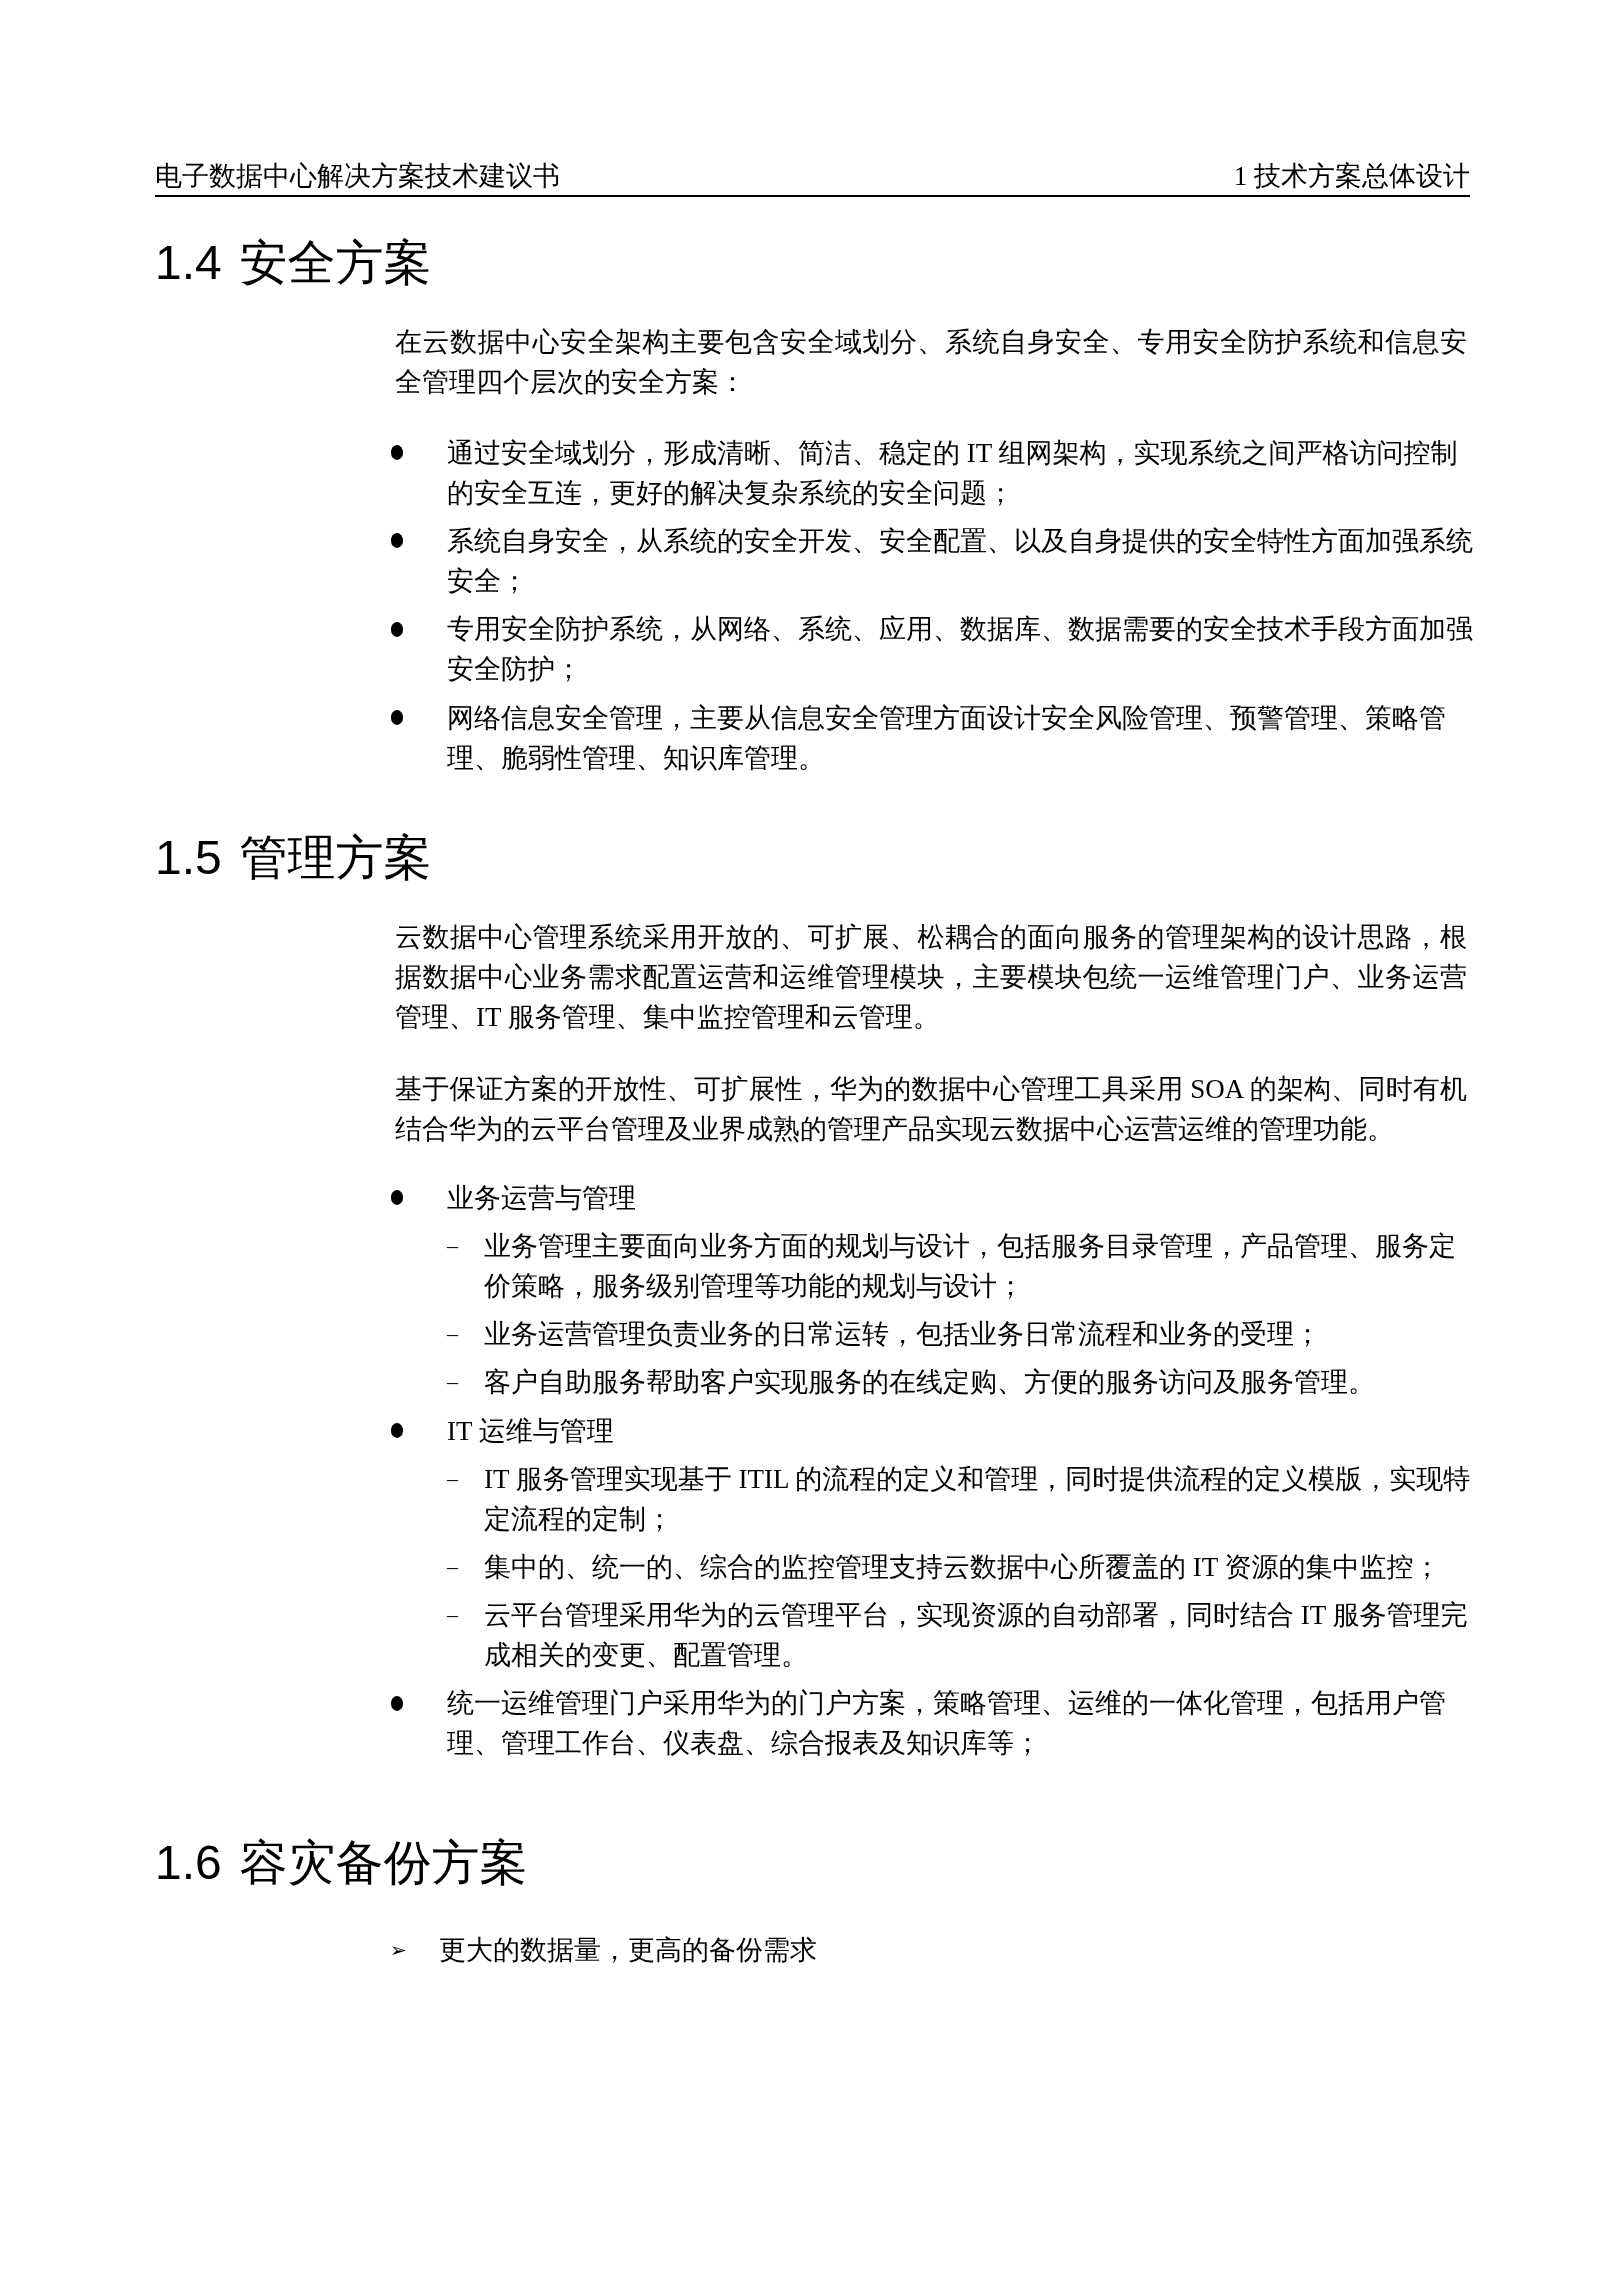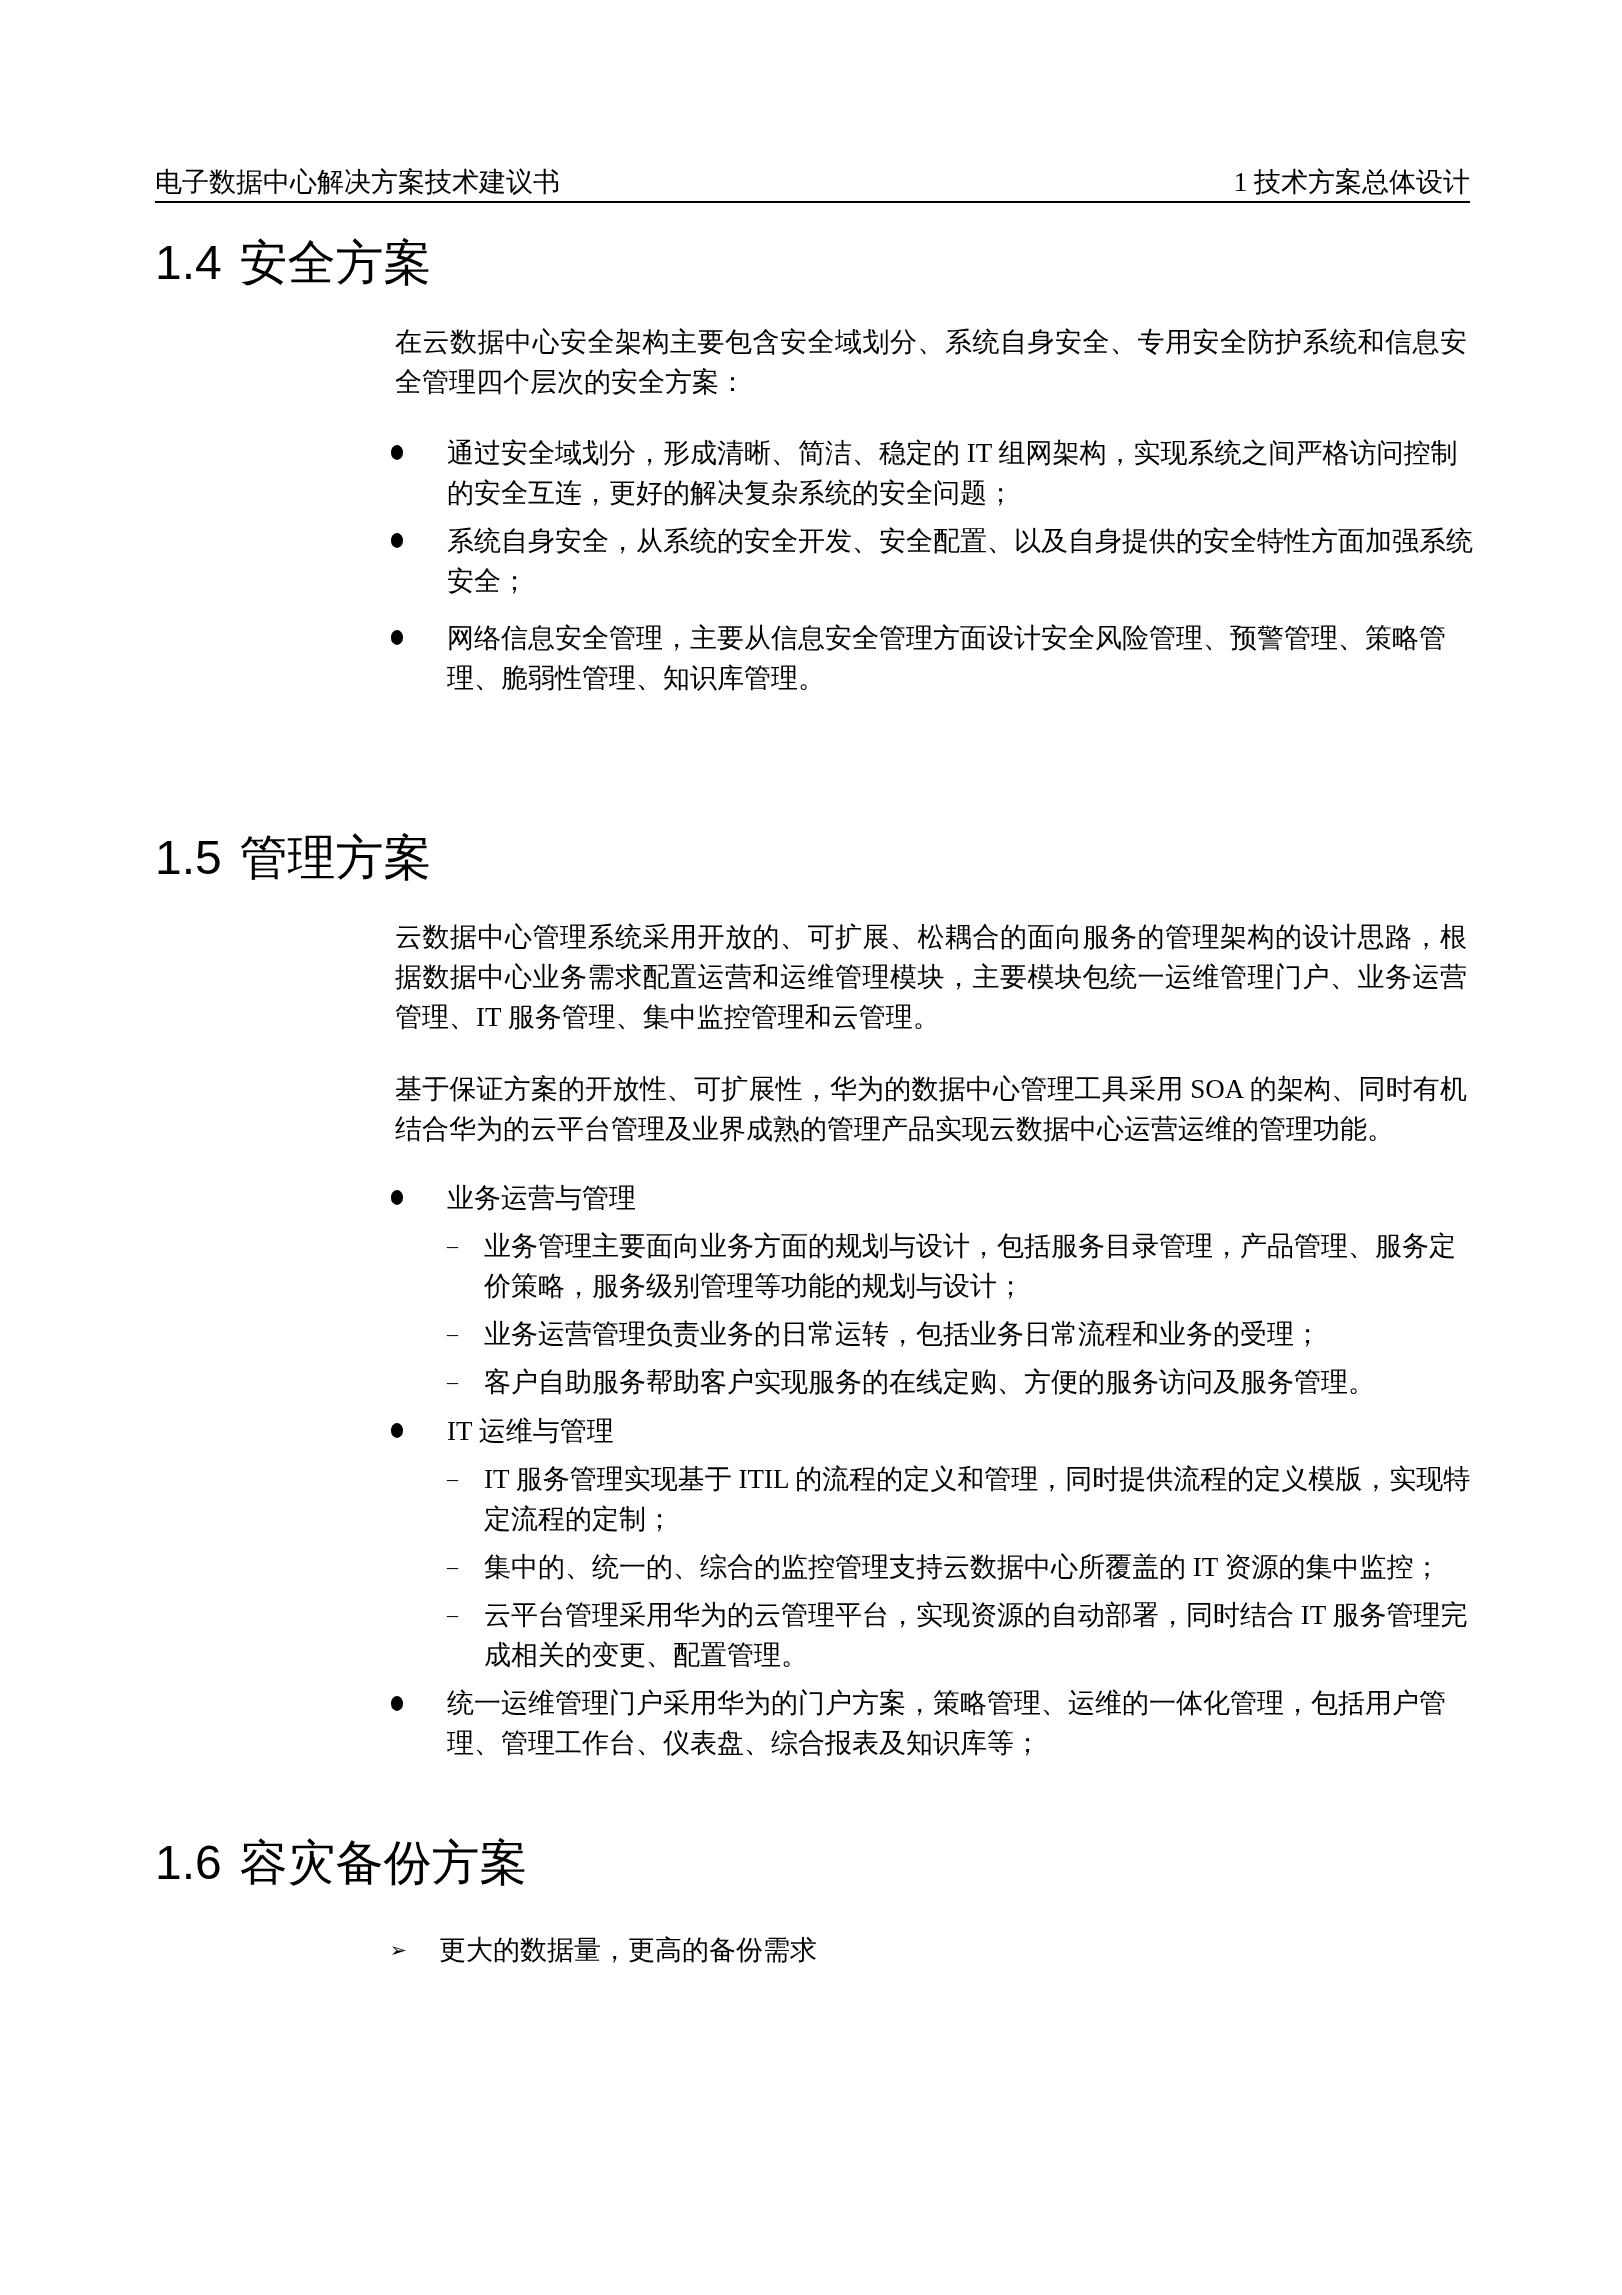--- a/index.html
+++ b/index.html
@@ -11,21 +11,21 @@
       width: 1623px;
       height: 2295px;
       position: relative;
       overflow: hidden;
       color: #000000;
       font-family: "Liberation Serif", "DejaVu Serif", serif;
     }
     .page-header {
       position: absolute;
       left: 155px;
-      top: 164px;
+      top: 158px;
       width: 1315px;
       height: 37px;
       border-bottom: 2.7px solid #000000;
       font-size: 27px;
       line-height: 37px;
     }
     .page-header .left { position: absolute; left: 0; top: 0; }
     .page-header .right { position: absolute; right: 0; top: 0; }
 
     .section-title {
@@ -103,20 +103,24 @@
   <p class="bullet">
     <span class="marker"></span>
     <span>通过安全域划分，形成清晰、简洁、稳定的 IT 组网架构，实现系统之间严格访问控制的安全互连，更好的解决复杂系统的安全问题；</span>
   </p>
   <div style="height:8.2px;"></div>
   <p class="bullet">
     <span class="marker"></span>
     <span>系统自身安全，从系统的安全开发、安全配置、以及自身提供的安全特性方面加强系统安全；</span>
   </p>
   <div style="height:8.2px;"></div>
+  <p class="bullet">
+    <span class="marker"></span>
+    <span>专用安全防护系统，从网络、系统、应用、数据库、数据需要的安全技术手段方面加强安全防护；</span>
+  </p>
   <div style="height:8.2px;"></div>
   <p class="bullet">
     <span class="marker"></span>
     <span>网络信息安全管理，主要从信息安全管理方面设计安全风险管理、预警管理、策略管理、脆弱性管理、知识库管理。</span>
   </p>
 </div>
 
 <h2 class="section-title" style="top:827px;">
   <span class="num">1.5</span><span>管理方案</span>
 </h2>

